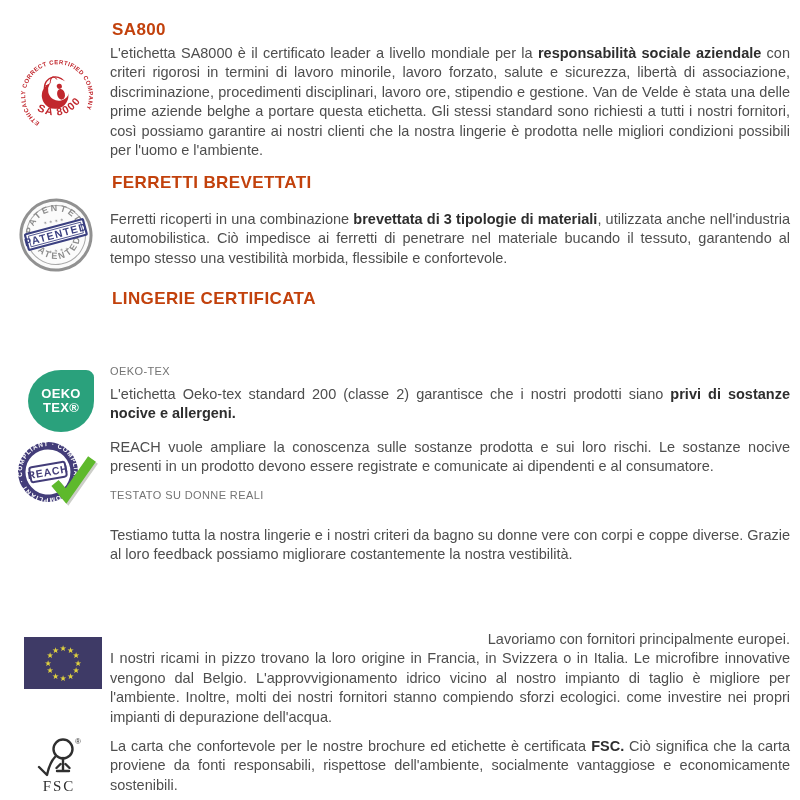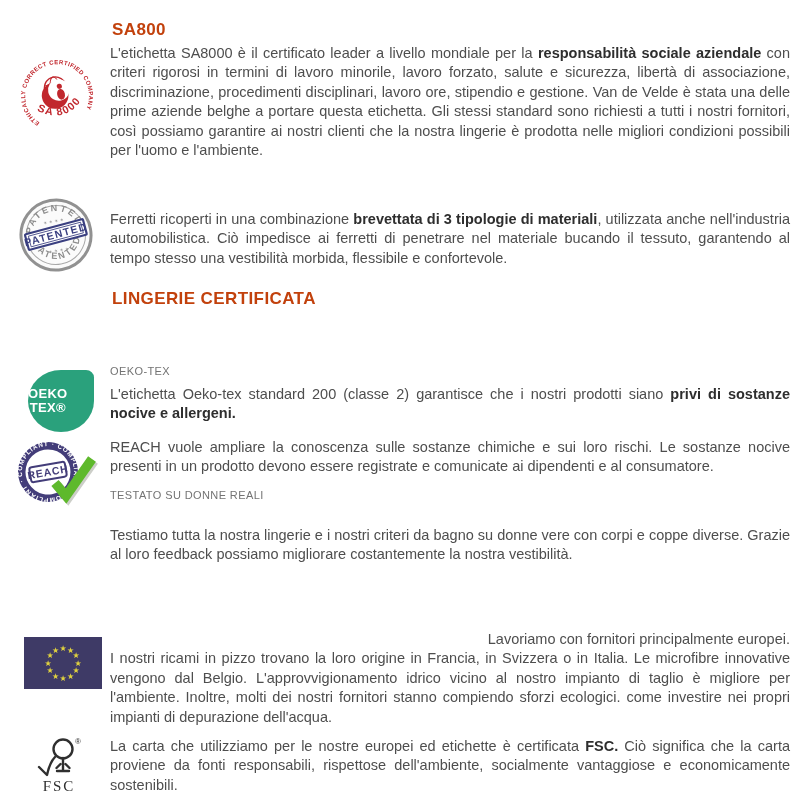--- a/index.html
+++ b/index.html
@@ -4,21 +4,21 @@
 <style>
   html,body{margin:0;padding:0;background:#fff;}
   .page{position:relative;width:800px;height:800px;background:#ffffff;overflow:hidden;
         font-family:"Liberation Sans",sans-serif;}
   .abs{position:absolute;}
   .heading{font-size:17px;font-weight:700;color:#c2410c;letter-spacing:.4px;}
   .sublabel{font-size:11px;color:#737373;letter-spacing:.4px;}
   .para{margin:0;width:680px;font-size:14.5px;line-height:19.4px;color:#4e4e4e;text-align:justify;}
   .para b{color:#2e2e2e;margin-top:36px;}
   .oeko-badge{width:66px;height:62px;background:#2aa17c;border-radius:50% 12% 50% 50%;
-              display:flex;align-items:center;justify-content:flex-start;}
+              display:flex;align-items:center;justify-content:center;}
   .oeko-badge .txt{color:#fff;font-weight:700;font-size:13px;line-height:14px;
                    letter-spacing:.3px;text-align:center;}
 </style>
 </head>
 <body>
 
 <div class="page">
 
   <svg class="abs" style="left:14px;top:50px" width="86" height="92" viewBox="0 0 100 106">
     <defs>
@@ -115,36 +115,37 @@
       <path d="M27,23 V36 M21,36 H33 M24.5,29 L20.5,33 M29.5,29 L33.5,33"></path>
     </g>
     <text x="39" y="9" font-size="8" fill="#2f2f2f">®</text>
     <text x="23" y="56" font-size="15" letter-spacing="2" fill="#2f2f2f" text-anchor="middle" style="font-family:'Liberation Serif',serif">FSC</text>
   </svg>
 
   <div class="heading abs" style="left:112px;top:20px">SA800</div>
 
   <p class="para abs" style="left:110px;top:44px"><span>L'etichetta SA8000 è il certificato leader a livello mondiale per la </span><b>responsabilità sociale aziendale</b><span> con criteri rigorosi in termini di lavoro minorile, lavoro forzato, salute e sicurezza, libertà di associazione, discriminazione, procedimenti disciplinari, lavoro ore, stipendio e gestione. Van de Velde è stata una delle prime aziende belghe a portare questa etichetta.  Gli stessi standard sono richiesti a tutti i nostri fornitori, così possiamo garantire ai nostri clienti che la nostra lingerie è prodotta nelle migliori condizioni possibili per l'uomo e l'ambiente.</span></p>
 
+  <div class="heading abs" style="left:112px;top:173px">FERRETTI BREVETTATI</div>
 
   <p class="para abs" style="left:110px;top:210px"><span>Ferretti ricoperti in una combinazione </span><b>brevettata di 3 tipologie di materiali</b><span>, utilizzata anche nell'industria automobilistica. Ciò impedisce ai ferretti di penetrare nel materiale bucando il tessuto, garantendo al tempo stesso una vestibilità morbida, flessibile e confortevole.</span></p>
 
   <div class="heading abs" style="left:112px;top:289px">LINGERIE CERTIFICATA</div>
 
 
   <div class="sublabel abs" style="left:110px;top:365px">OEKO-TEX</div>
 
   <p class="para abs" style="left:110px;top:385px"><span>L'etichetta Oeko-tex standard 200 (classe 2) garantisce che i nostri prodotti siano </span><b>privi di sostanze nocive e allergeni.</b><span></span></p>
 
-  <p class="para abs" style="left:110px;top:438px">REACH vuole ampliare la conoscenza sulle sostanze chimiche e sui loro rischi. Le sostanze nocive presenti in un prodotto devono essere registrate e comunicate ai dipendenti e al consumatore.</p>
+  <p class="para abs" style="left:110px;top:438px">REACH vuole ampliare la conoscenza sulle sostanze prodotta e sui loro rischi. Le sostanze nocive presenti in un prodotto devono essere registrate e comunicate ai dipendenti e al consumatore.</p>
 
   <div class="sublabel abs" style="left:110px;top:489px">TESTATO SU DONNE REALI</div>
 
   <p class="para abs" style="left:110px;top:526px">Testiamo tutta la nostra lingerie e i nostri criteri da bagno su donne vere con corpi e coppe diverse. Grazie al loro feedback possiamo migliorare costantemente la nostra vestibilità.</p>
 
   <div class="abs" style="left:110px;top:630px">
     <div class="para" style="text-align:right">Lavoriamo con fornitori principalmente europei.</div>
     <p class="para">I nostri ricami in pizzo trovano la loro origine in Francia, in Svizzera o in Italia. Le microfibre innovative vengono dal Belgio. L'approvvigionamento idrico vicino al nostro impianto di taglio è migliore per l'ambiente. Inoltre, molti dei nostri fornitori stanno compiendo sforzi ecologici. come investire nei propri impianti di depurazione dell'acqua.</p>
   </div>
 
-  <p class="para abs" style="left:110px;top:737px"><span>La carta che utilizziamo per le nostre europei ed etichette è certificata </span><b>FSC.</b><span> Ciò significa che la carta proviene da fonti responsabili, rispettose dell'ambiente, socialmente vantaggiose e economicamente sostenibili.</span></p>
+  <p class="para abs" style="left:110px;top:737px"><span>La carta che confortevole per le nostre brochure ed etichette è certificata </span><b>FSC.</b><span> Ciò significa che la carta proviene da fonti responsabili, rispettose dell'ambiente, socialmente vantaggiose e economicamente sostenibili.</span></p>
 
 </div>
 
 </body></html>

